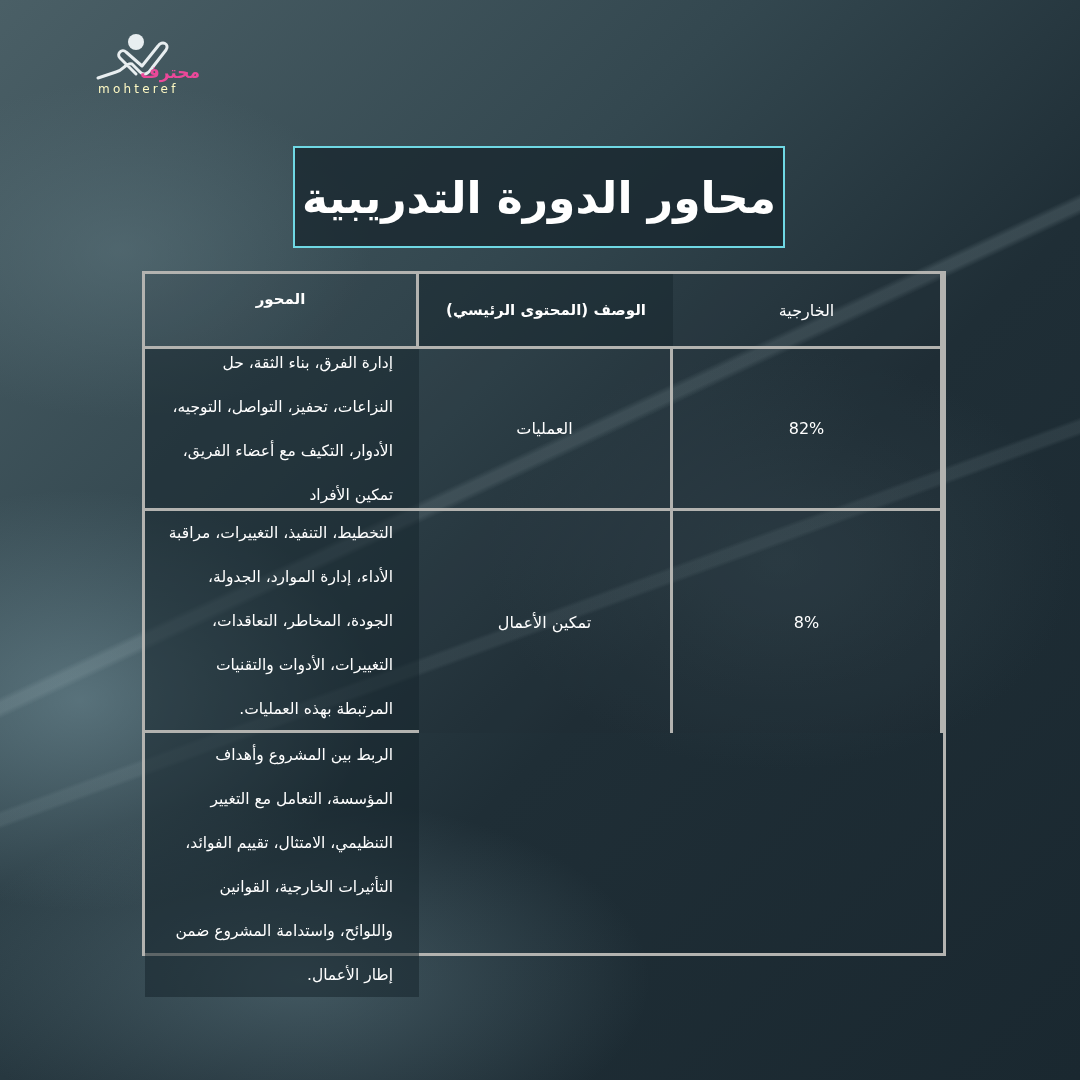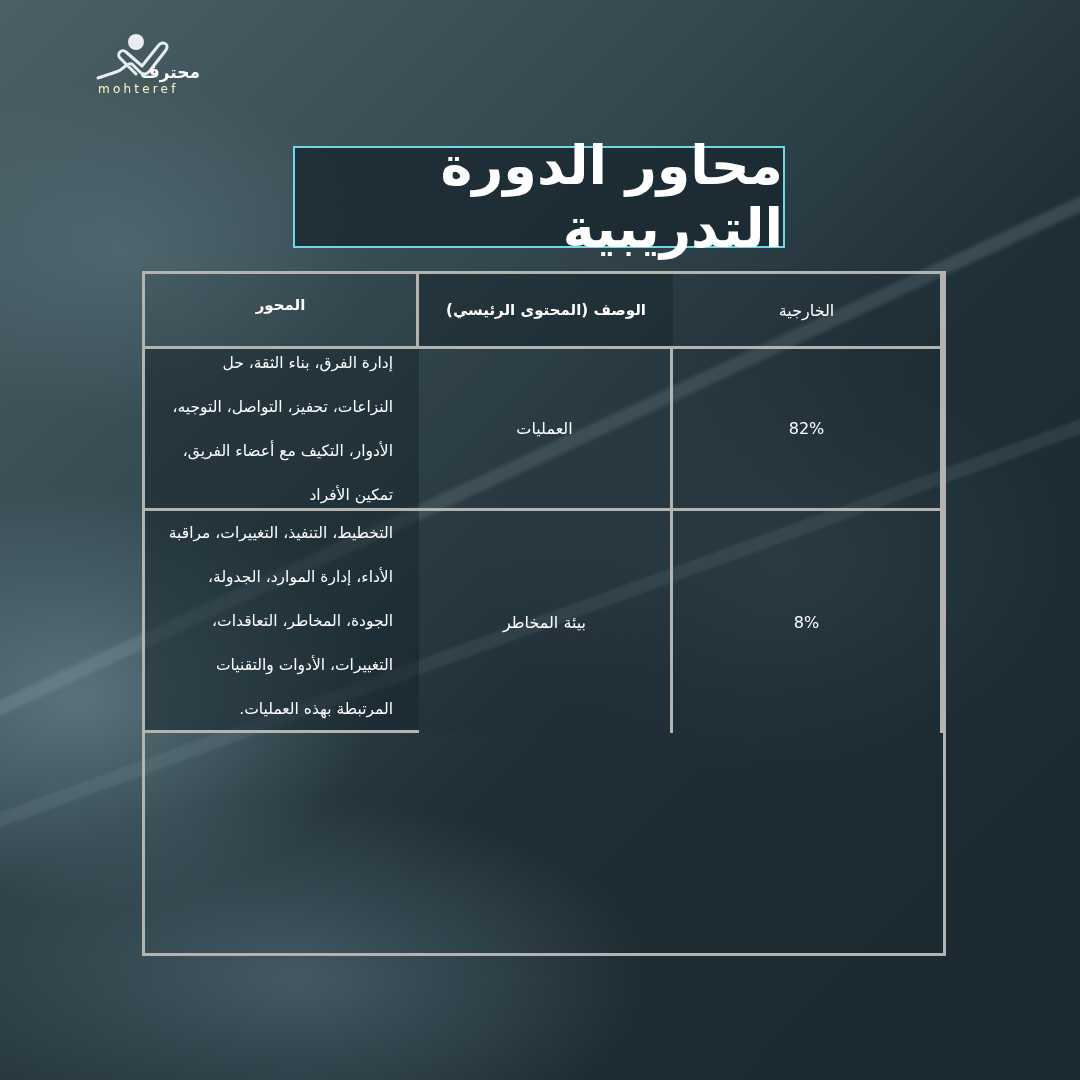--- a/index.html
+++ b/index.html
@@ -23,53 +23,53 @@
       background:
         linear-gradient(155deg, transparent 44%, rgba(170,190,195,0.18) 44.4%, rgba(170,190,195,0.18) 45%, transparent 45.4%),
         linear-gradient(160deg, transparent 55%, rgba(160,180,185,0.12) 55.3%, rgba(160,180,185,0.12) 56%, transparent 56.3%);
     }
     .logo {
       position: absolute; left: 96px; top: 32px; width: 110px; height: 66px;
     }
     .logo svg { position: absolute; left: 0; top: 0; }
     .logo-ar {
       position: absolute; right: 6px; top: 30px; font-size: 17px; font-weight: bold;
-      color: #ffffff; direction: rtl;
+      color: #ec4899; direction: rtl;
     }
     .logo-en {
       position: absolute; left: 2px; top: 50px; font-size: 12px; letter-spacing: 3.2px;
       color: #fef9c3; font-family: "DejaVu Sans", sans-serif;
     }
     .title-box {
       position: absolute; left: 293px; top: 146px; width: 492px; height: 102px;
       border: 2px solid #6fd8e4; box-sizing: border-box;
       background: rgba(24,38,46,0.78);
       display: flex; align-items: center; justify-content: center;
     }
     .title-text {
-      font-size: 54px; font-weight: bold; direction: rtl; color: #ffffff;
+      font-size: 44px; font-weight: bold; direction: rtl; color: #ffffff;
       font-family: "DejaVu Sans", sans-serif;
     }
     .table {
       position: absolute; left: 142px; top: 271px; width: 804px; height: 685px;
       border: 3px solid #b3b3b0; box-sizing: border-box;
       display: grid;
       grid-template-columns: 274px 254px 1fr;
       grid-template-rows: 75px 162px 222px 1fr;
     }
     .cell {
       border-right: 3px solid #b3b3b0; border-bottom: 3px solid #b3b3b0;
       box-sizing: border-box; display: flex; align-items: center; justify-content: center;
       direction: rtl;
     }
     .cell.last-col { border-right: none; }
     .cell.last-row { border-bottom: none; }
     .cell.col-axis, .cell.col-pct { background: rgba(30,45,52,0.12); }
     .cell.col-desc { background: rgba(22,36,44,0.55); }
-    .hdr { font-weight: bold; font-size: 15px; align-items: flex-start; padding-top: 22px; }
+    .hdr { font-weight: bold; font-size: 15px; align-items: flex-start; padding-top: 16px; }
     .hdr.col-desc, .hdr.col-pct { align-items: center; padding-top: 0; }
     .val { font-size: 16px; }
     .desc {
       font-size: 15.5px; line-height: 44px; text-align: right;
       justify-content: flex-start; padding: 0 26px 0 20px;
     }
   </style>
 </head>
 <body>
 
@@ -93,15 +93,16 @@
   <div class="cell hdr col-axis">المحور</div>
   <div class="cell hdr col-desc last-col">الوصف (المحتوى الرئيسي)</div>
 
   <div class="cell val col-axis">الخارجية</div>
   <div class="cell desc col-desc last-col">إدارة الفرق، بناء الثقة، حل النزاعات، تحفيز، التواصل، التوجيه، الأدوار، التكيف مع أعضاء الفريق، تمكين الأفراد</div>
 
   <div class="cell val col-axis">العمليات</div>
   <div class="cell val col-pct">82%</div>
   <div class="cell desc col-desc last-col">التخطيط، التنفيذ، التغييرات، مراقبة الأداء، إدارة الموارد، الجدولة، الجودة، المخاطر، التعاقدات، التغييرات، الأدوات والتقنيات المرتبطة بهذه العمليات.</div>
 
-  <div class="cell val col-axis last-row">بيئة المخاطر</div>
+  <div class="cell val col-axis last-row">تمكين الأعمال</div>
   <div class="cell val col-pct last-row">8%</div>
+  <div class="cell desc col-desc last-col last-row">الربط بين المشروع وأهداف المؤسسة، التعامل مع التغيير التنظيمي، الامتثال، تقييم الفوائد، التأثيرات الخارجية، القوانين واللوائح، واستدامة المشروع ضمن إطار الأعمال.</div>
 </div>
 
 </body></html>

